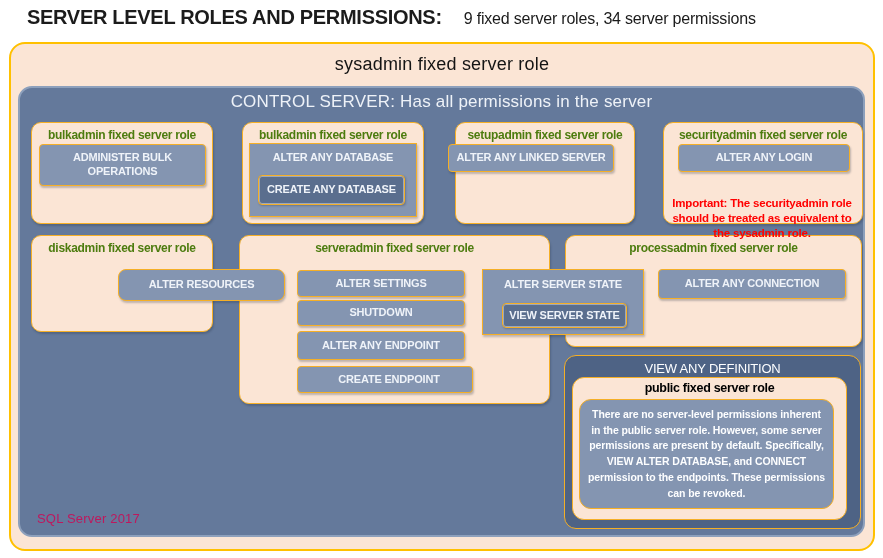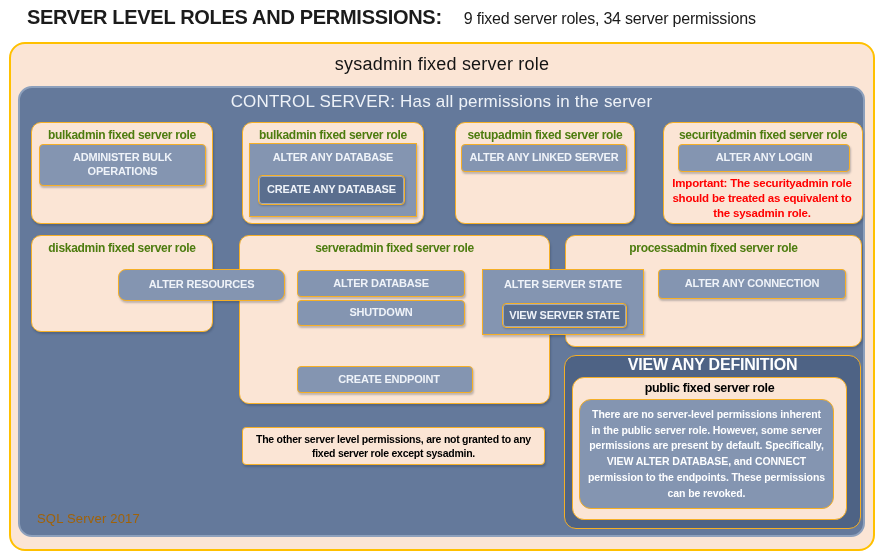--- a/index.html
+++ b/index.html
@@ -51,31 +51,31 @@
     display:flex; align-items:center; justify-content:center; text-align:center;
     line-height:1.25; box-shadow:1px 2px 2px rgba(40,50,70,.28);
   }
   .perm.container-perm { display:block; border-radius:0; }
   .perm.container-perm > .perm-label { display:block; text-align:center; }
   .perm.dark { background:#5A6E8E; box-shadow:inset 0 0 0 1px rgba(255,255,255,.4), 1px 1px 2px rgba(40,50,70,.3); }
 
   
   .warn {
     position:absolute; color:#FF0000; font-weight:bold; font-size:11.5px;
-    text-align:center; line-height:1.3; letter-spacing:-0.2px;
+    text-align:center; line-height:1.3; letter-spacing:-0.2px;margin-top:20px;
   }
 
   
   .vad {
     left:564px; top:355px; width:295px; height:172px;
     background:#4E6385; border:1.5px solid #F5AF26; border-radius:12px;
   }
   .vad-label {
-    display:block; width:100%; text-align:center; 
-    font-size:16px; font-weight:bold; color:#FDFEFF; letter-spacing:-0.2px;
+    display:block; width:100%; text-align:center; padding-top:5px;
+    font-size:13px; font-weight:normal; color:#FDFEFF; letter-spacing:-0.2px;
   }
   .pub {
     position:absolute; left:7px; top:21px; width:273px; height:141px;
     background:#FBE5D5; border:1.5px solid #F5AF26; border-radius:12px;
   }
   .pub-title {
     display:block; width:100%; text-align:center; padding-top:3px;
     font-size:12.5px; font-weight:bold; color:#000; letter-spacing:-0.3px;
   }
   .pub-text {
@@ -88,21 +88,21 @@
 
   
   .note {
     left:242px; top:427px; width:303px; height:38px; box-sizing:border-box;
     background:#FBE5D5; border:1.5px solid #F5AF26; border-radius:4px;
     color:#000; font-weight:bold; font-size:10.5px; letter-spacing:-0.25px;
     display:flex; align-items:center; justify-content:center; text-align:center;
     line-height:1.35; padding:0 6px; box-shadow:1px 2px 2px rgba(40,50,70,.28);
   }
 
-  .footer { left:37px; top:511px; color:#a16207; font-size:13px; letter-spacing:0.2px; }
+  .footer { left:37px; top:511px; color:#be185d; font-size:13px; letter-spacing:0.2px; }
 </style>
 </head>
 <body>
 
 <div class="canvas">
 
   <div class="title">
     <span class="title-main">SERVER LEVEL ROLES AND PERMISSIONS:</span><span class="title-sub">9 fixed server roles, 34 server permissions</span>
   </div>
 
@@ -135,44 +135,44 @@
     <span class="role-title">processadmin fixed server role</span>
   </div>
 
   <div class="perm" style="left:39px; top:144px; width:165px; height:40px;">ADMINISTER BULK OPERATIONS</div>
 
   <div class="perm container-perm" style="left:249px; top:143px; width:166px; height:72px;">
     <span class="perm-label" style="padding-top:7px;">ALTER ANY DATABASE</span>
     <div class="perm dark" style="left:8px; top:31px; width:145px; height:28px;">CREATE ANY DATABASE</div>
   </div>
 
-  <div class="perm" style="left:461px; top:144px; width:164px; height:26px;">ALTER ANY LINKED SERVER</div>
+  <div class="perm" style="left:448px; top:144px; width:164px; height:26px;">ALTER ANY LINKED SERVER</div>
 
   <div class="perm" style="left:678px; top:144px; width:170px; height:26px;">ALTER ANY LOGIN</div>
 
   <div class="warn" style="left:668px; top:176px; width:188px;">Important: The securityadmin role should be treated as equivalent to the sysadmin role.</div>
 
   <div class="perm" style="left:118px; top:269px; width:165px; height:30px; border-radius:8px;">ALTER RESOURCES</div>
 
-  <div class="perm" style="left:297px; top:270px; width:166px; height:25px;">ALTER DATABASE</div>
+  <div class="perm" style="left:297px; top:270px; width:166px; height:25px;">ALTER SETTINGS</div>
   <div class="perm" style="left:297px; top:300px; width:166px; height:24px;">SHUTDOWN</div>
+  <div class="perm" style="left:297px; top:331px; width:166px; height:27px;">ALTER ANY ENDPOINT</div>
   <div class="perm" style="left:297px; top:366px; width:166px; height:25px;padding-left:8px;">CREATE ENDPOINT</div>
 
   <div class="perm container-perm" style="left:482px; top:269px; width:160px; height:64px;">
     <span class="perm-label" style="padding-top:8px;">ALTER SERVER STATE</span>
     <div class="perm dark" style="left:19px; top:33px; width:123px; height:23px;">VIEW SERVER STATE</div>
   </div>
 
   <div class="perm" style="left:658px; top:269px; width:186px; height:28px;">ALTER ANY CONNECTION</div>
 
   <div class="abs vad">
     <span class="vad-label">VIEW ANY DEFINITION</span>
     <div class="pub">
       <span class="pub-title">public fixed server role</span>
       <div class="pub-text">There are no server-level permissions inherent in the public server role. However, some server permissions are present by default. Specifically, VIEW ALTER DATABASE, and CONNECT permission to the endpoints. These permissions can be revoked.</div>
     </div>
   </div>
 
-  <div class="abs note">The other server level permissions, are not granted to any fixed server role except sysadmin.</div>
 
   <div class="abs footer">SQL Server 2017</div>
 
 </div>
 
 </body></html>

